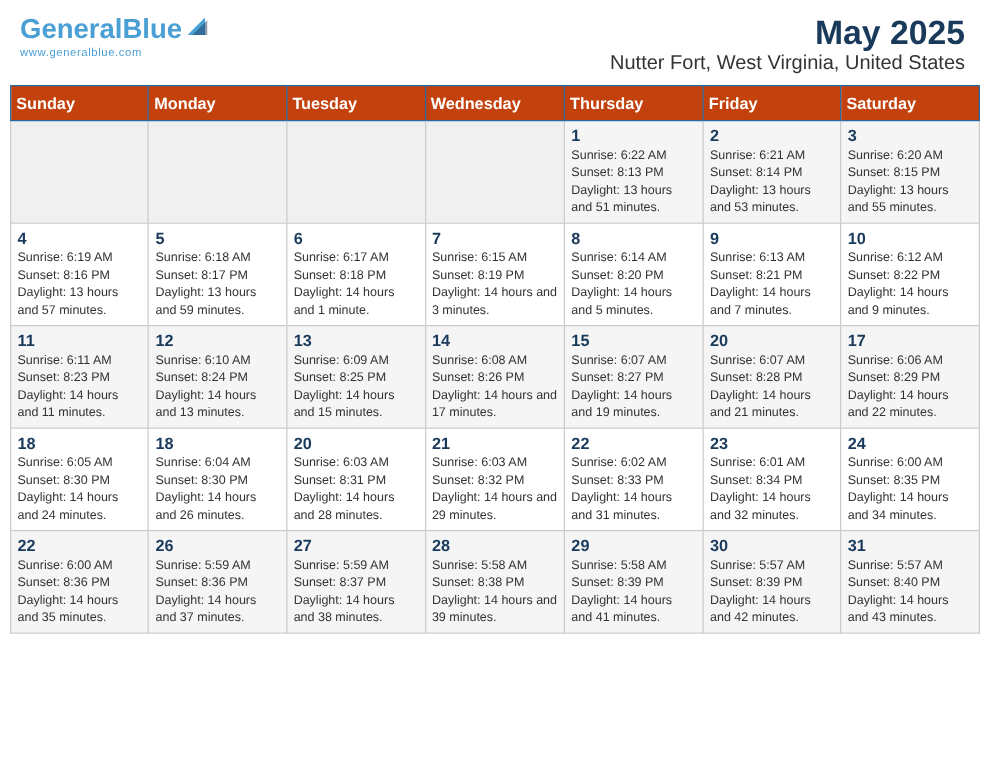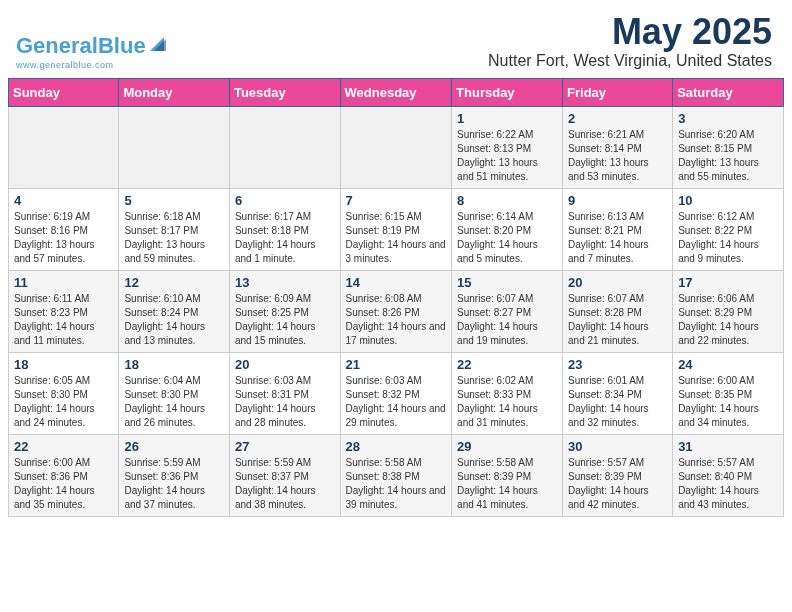--- a/index.html
+++ b/index.html
@@ -5,21 +5,21 @@
     * { box-sizing: border-box; margin: 0; padding: 0; }
     body {
       font-family: Arial, sans-serif;
       background: #fff;
       width: 792px;
       min-height: 612px;
     }
     .header {
       display: flex;
       justify-content: space-between;
-      align-items: flex-end;
+      align-items: flex-start;
       padding: 12px 20px 8px 16px;
     }
     .logo {
       display: flex;
       flex-direction: column;
       align-items: flex-start;
     }
     .logo-text {
       font-size: 22px;
       font-weight: bold;
@@ -32,39 +32,39 @@
     .logo-tagline {
       font-size: 9px;
       color: #4a9fd4;
       letter-spacing: 0.5px;
       margin-top: 3px;
     }
     .title-block {
       text-align: right;
     }
     .title-block h1 {
-      font-size: 36px;
+      font-size: 27px;
       color: #1a3a5c;
       font-weight: bold;
       line-height: 1.1;
     }
     .title-block h2 {
       font-size: 16px;
       color: #333;
       font-weight: normal;
     }
     .calendar-wrap {
       padding: 0 8px 10px 8px;
     }
     table {
       width: 100%;
       border-collapse: collapse;
     }
     thead tr th {
-      background: #ec4899;
+      background: #c2410c;
       color: #fff;
       font-size: 13px;
       font-weight: bold;
       padding: 6px 4px;
       border: 1px solid #2a6aa0;
       text-align: left;
     }
     tbody tr td {
       border: 1px solid #ccc;
       vertical-align: top;

